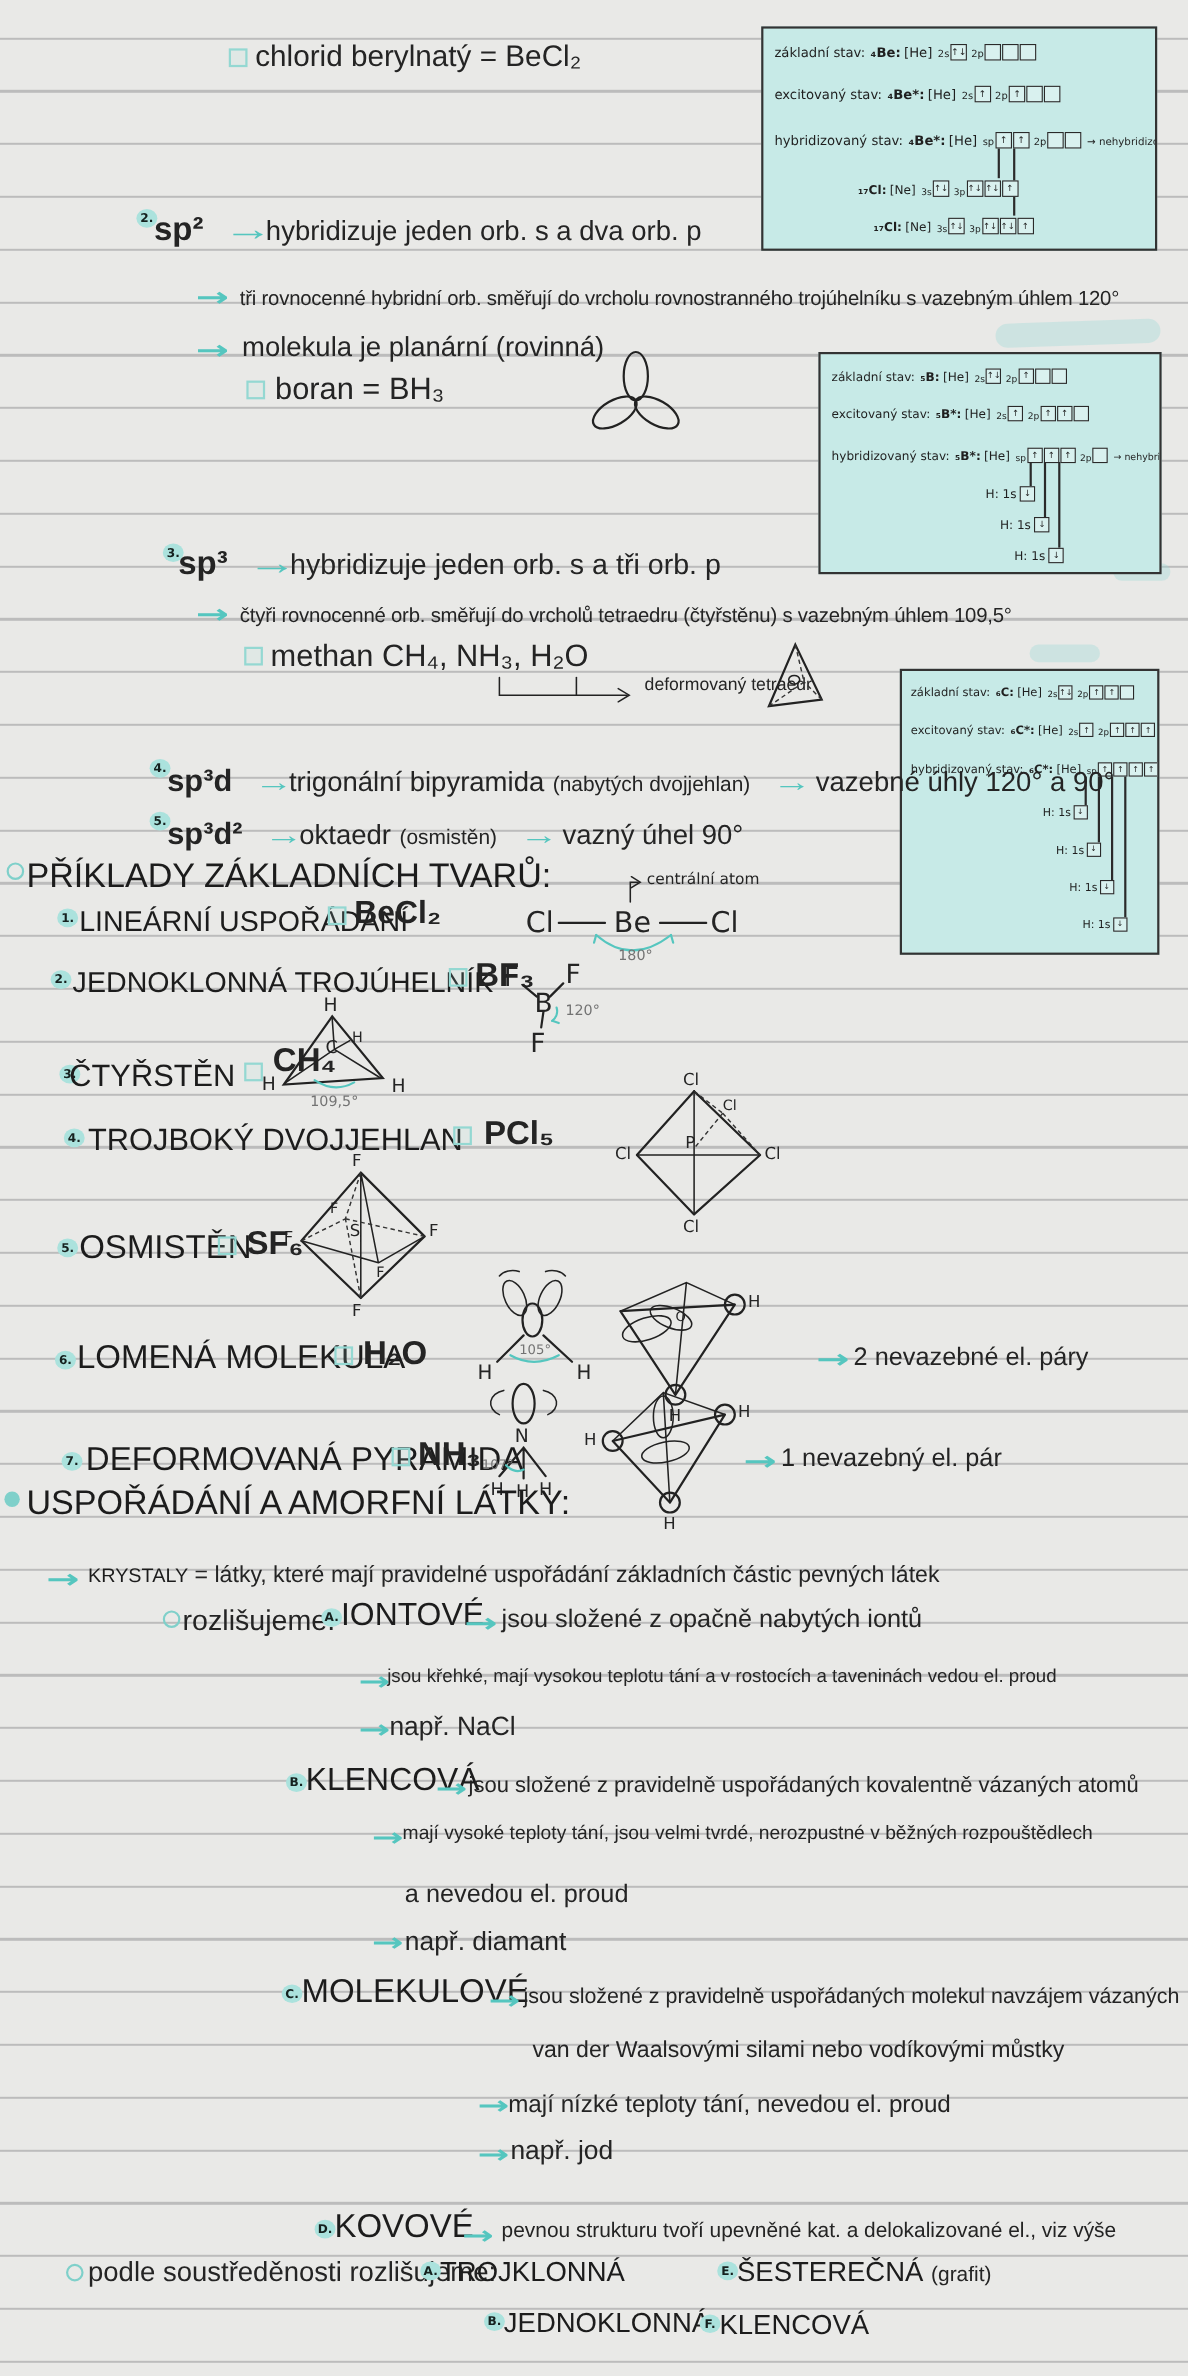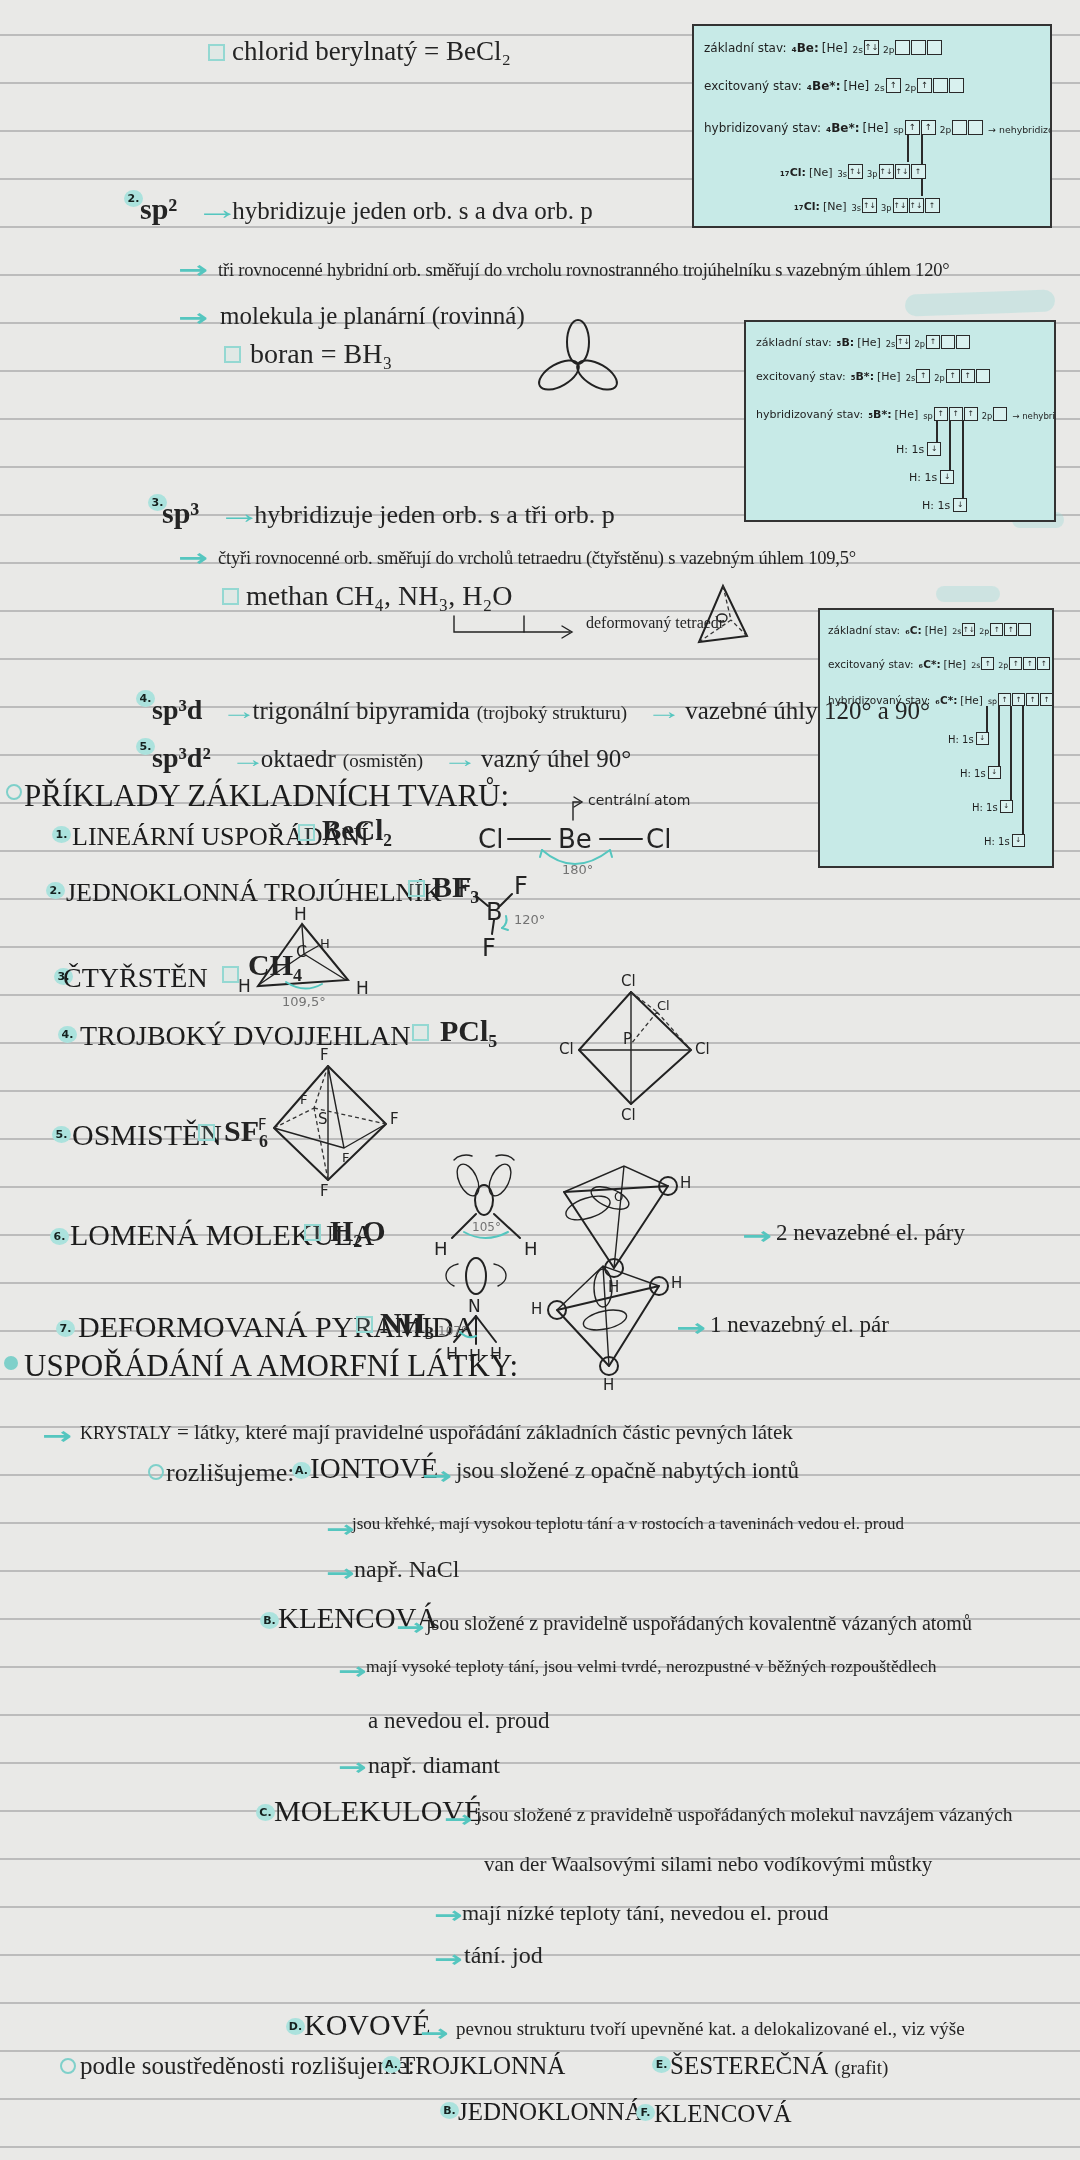--- a/index.html
+++ b/index.html
@@ -3,21 +3,21 @@
 <meta charset="utf-8">
 <style>
   html,body{margin:0;padding:0}
   body{
     width:1080px;height:2160px;position:relative;overflow:hidden;
     font-family:"DejaVu Sans",sans-serif;color:#242424;
     background-color:#e9e9e7;
     background-image:repeating-linear-gradient(to bottom, transparent 0 46px, #bcbcbc 46px 48px);
     background-position:0 -12px;
   }
-  .t{position:absolute;white-space:nowrap;font-family:Liberation Serif, serif;color:#242424}
+  .t{position:absolute;white-space:nowrap;font-family:Liberation Sans, sans-serif;color:#242424}
   .ti{position:absolute;white-space:nowrap}
   .caps{color:#1c1c1c}
   .bold{font-weight:bold}
   .teal{color:#737373}
   .arr{color:#55c6bf;font-weight:bold;display:inline-block;transform:scaleX(1.5);transform-origin:left center}
   .arr::before{content:"\2192"}
   .arr.abs{position:absolute}
   .chk{position:absolute;width:13px;height:13px;border:2px solid #94d8d2;background:rgba(173,227,223,.15)}
   .badge{position:absolute;min-width:17px;height:17px;border-radius:50%;background:#abe2dd;color:#15211f;
          font-size:11px;font-weight:bold;display:flex;align-items:center;justify-content:center;padding:0 1px}
@@ -316,21 +316,21 @@
         <span class="obox">↓</span>
       </span>
   </div>
 </div>
 
 <span class="badge" style="left:136px;top:690px">4.</span>
 <div class="t" style="left:152px;top:694px;font-size:28px">
   <span class="bold">sp³d</span>
   <span class="arr" style="margin-left:12px;font-size:24px"></span>
   <span style="font-size:25px">trigonální bipyramida</span>
-  <span style="font-size:19px">(trojboký strukturu)</span>
+  <span style="font-size:19px">(nabytých dvojjehlan)</span>
   <span class="arr" style="margin-left:12px;font-size:24px"></span>
   <span style="font-size:25px;margin-left:8px">vazebné úhly 120° a 90°</span>
 </div>
 <span class="badge" style="left:136px;top:738px">5.</span>
 <div class="t" style="left:152px;top:742px;font-size:28px">
   <span class="bold">sp³d²</span>
   <span class="arr" style="margin-left:12px;font-size:24px"></span>
   <span style="font-size:25px">oktaedr</span>
   <span style="font-size:19px">(osmistěn)</span>
   <span class="arr" style="margin-left:12px;font-size:24px"></span>
@@ -531,21 +531,21 @@
 <div class="t" style="left:368px;top:1752px;font-size:24px">např. diamant</div>
 
 <span class="badge" style="left:256px;top:1804px">C.</span>
 <div class="t caps" style="left:274px;top:1794px;font-size:30px">MOLEKULOVÉ</div>
 <span class="arr abs" style="left:444px;top:1806px;font-size:23px"></span>
 <div class="t" style="left:476px;top:1804px;font-size:19.5px">jsou složené z pravidelně uspořádaných molekul navzájem vázaných</div>
 <div class="t" style="left:484px;top:1852px;font-size:21px">van der Waalsovými silami nebo vodíkovými můstky</div>
 <span class="arr abs" style="left:434px;top:1902px;font-size:23px"></span>
 <div class="t" style="left:462px;top:1900px;font-size:22px">mají nízké teploty tání, nevedou el. proud</div>
 <span class="arr abs" style="left:434px;top:1946px;font-size:23px"></span>
-<div class="t" style="left:464px;top:1942px;font-size:24px">tání. jod</div>
+<div class="t" style="left:464px;top:1942px;font-size:24px">např. jod</div>
 
 <span class="badge" style="left:286px;top:2018px">D.</span>
 <div class="t caps" style="left:304px;top:2008px;font-size:30px">KOVOVÉ</div>
 <span class="arr abs" style="left:420px;top:2020px;font-size:23px"></span>
 <div class="t" style="left:456px;top:2018px;font-size:19px">pevnou strukturu tvoří upevněné kat. a delokalizované el., viz výše</div>
 
 <span class="ring" style="left:60px;top:2058px"></span>
 <div class="t" style="left:80px;top:2052px;font-size:25px">podle soustředěnosti rozlišujeme:</div>
 <span class="badge" style="left:382px;top:2056px">A.</span>
 <div class="t caps" style="left:400px;top:2052px;font-size:25px">TROJKLONNÁ</div>

